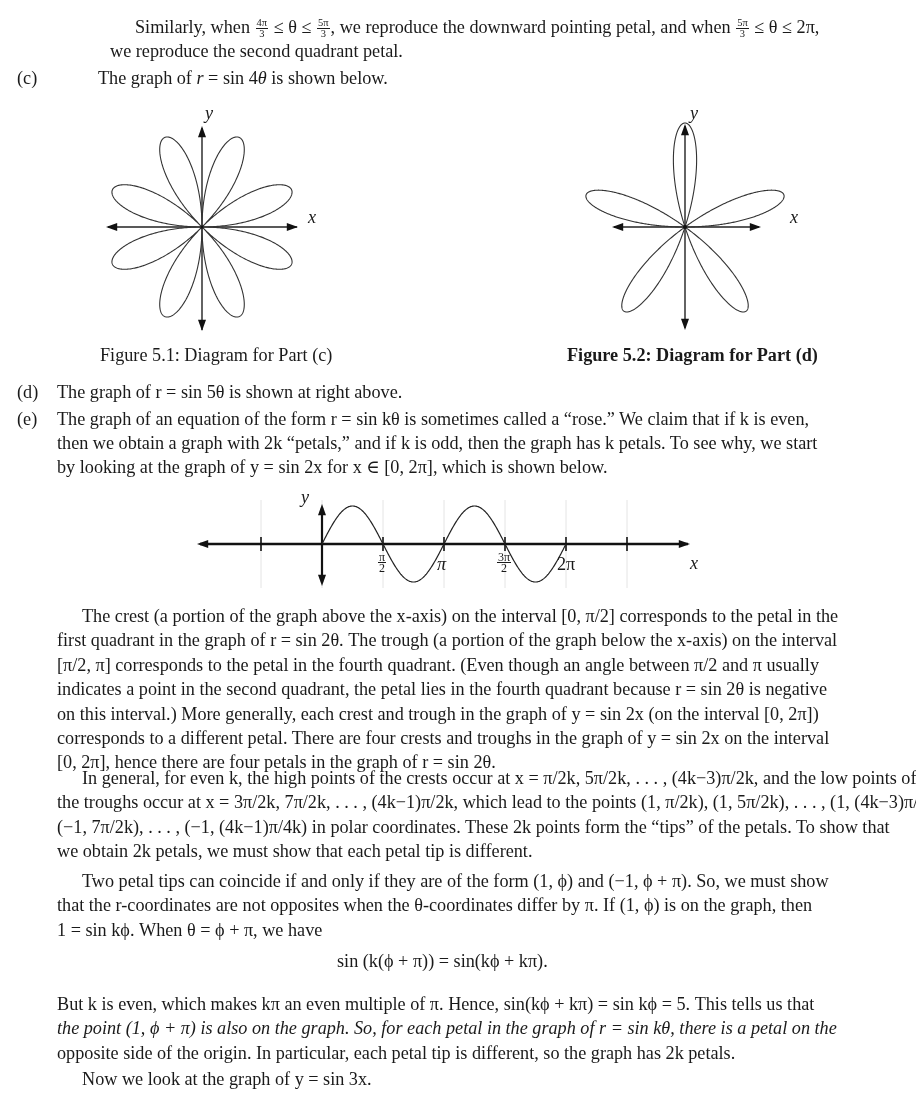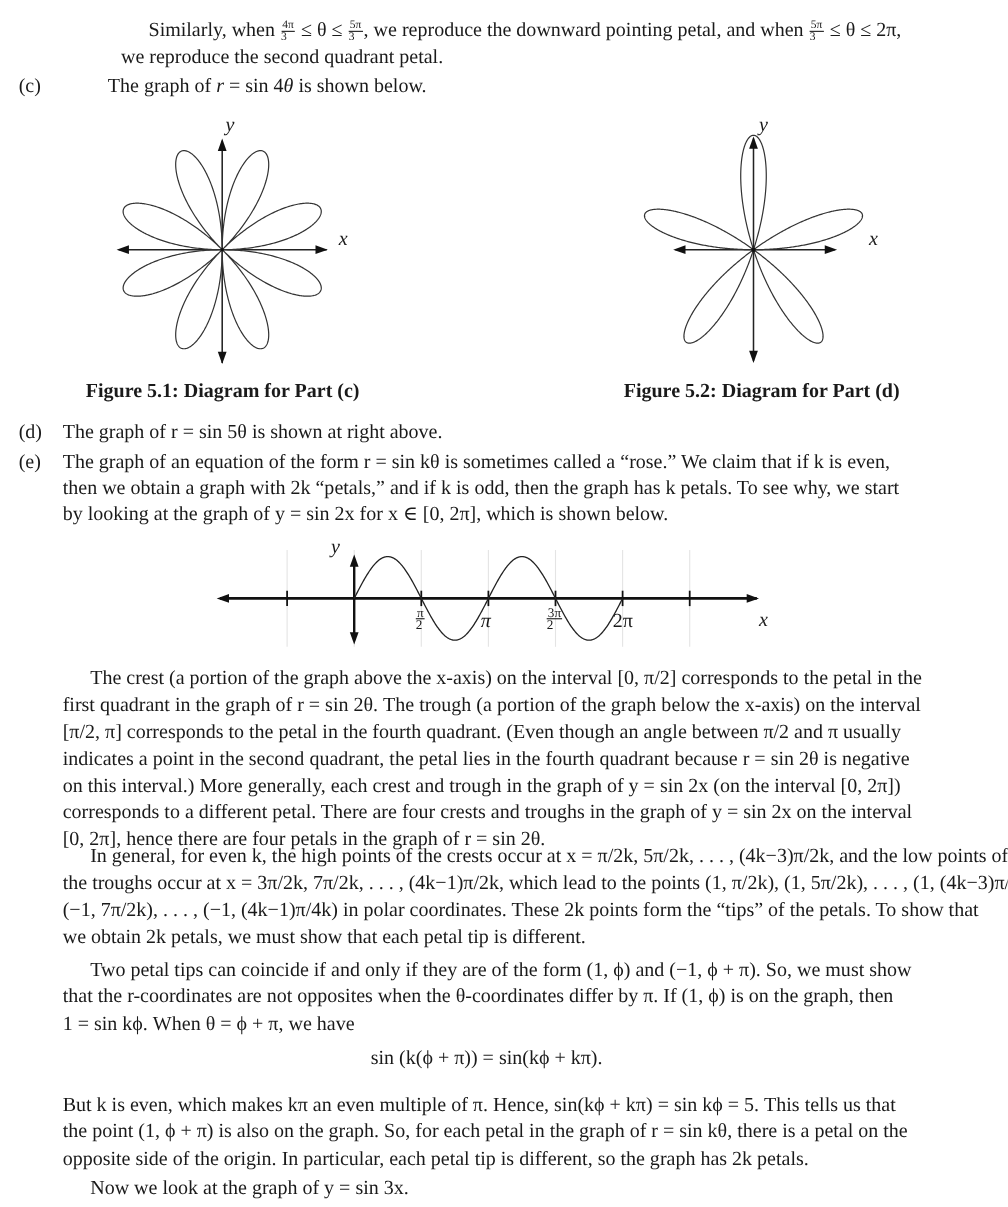--- a/index.html
+++ b/index.html
@@ -1,20 +1,20 @@
 <!DOCTYPE html>
 <html><head>
 <meta charset="utf-8">
 <style>
   html, body { margin: 0; padding: 0; background: #ffffff; }
   body { width: 916px; height: 1097px; position: relative; overflow: hidden;
          font-family: "Liberation Serif", "DejaVu Serif", serif; color: #1a1a1a; font-size: 18.2px; }
   .line { position: absolute; white-space: nowrap; line-height: 22px; }
   i { font-style: italic; }
-  .frac { display: inline-block; vertical-align: middle; font-size: 10.5px; line-height: 10px; margin: 0 1px; }
+  .frac { display: inline-block; vertical-align: middle; text-align: center; font-size: 10.5px; line-height: 10px; margin: 0 1px; }
   .frac span { display: block; }
   .frac .num { border-bottom: 1px solid #1a1a1a; padding: 0 1px; }
   .caption { position: absolute; font-size: 18.2px; white-space: nowrap; }
   svg { position: absolute; overflow: visible; }
 </style>
 </head>
 <body>
 
 <div class="line" style="left:135px; top:16px;">
   <span>Similarly, when </span><span class="frac"><span class="num">4π</span><span>3</span></span><span> ≤ θ ≤ </span><span class="frac"><span class="num">5π</span><span>3</span></span><span>, we reproduce the downward pointing petal, and when </span><span class="frac"><span class="num">5π</span><span>3</span></span><span> ≤ θ ≤ 2π,</span>
@@ -39,21 +39,21 @@
     <polygon points="761,227 749.8,223 749.8,231" fill="#111"></polygon>
     <polygon points="612,227 623.2,223 623.2,231" fill="#111"></polygon>
     <polygon points="685,124 681,135.2 689,135.2" fill="#111"></polygon>
     <polygon points="685,330 681,318.8 689,318.8" fill="#111"></polygon>
     <path d="M685.00,227.00L686.17,227.00L687.33,226.99L688.50,226.98L689.67,226.96L690.83,226.93L692.00,226.91L693.16,226.87L694.32,226.83L695.48,226.79L696.64,226.74L697.80,226.68L698.96,226.62L700.11,226.56L701.26,226.49L702.41,226.41L703.56,226.33L704.70,226.25L705.84,226.16L706.98,226.06L708.12,225.96L709.25,225.86L710.38,225.75L711.51,225.63L712.63,225.51L713.75,225.39L714.86,225.26L715.97,225.12L717.07,224.98L718.18,224.84L719.27,224.69L720.36,224.54L721.45,224.38L722.53,224.22L723.61,224.05L724.68,223.88L725.74,223.70L726.80,223.52L727.85,223.34L728.90,223.15L729.94,222.96L730.98,222.76L732.01,222.56L733.03,222.35L734.04,222.14L735.05,221.93L736.05,221.71L737.05,221.49L738.03,221.27L739.01,221.04L739.98,220.80L740.95,220.57L741.90,220.33L742.85,220.09L743.79,219.84L744.72,219.59L745.65,219.34L746.56,219.08L747.47,218.82L748.37,218.56L749.26,218.30L750.14,218.03L751.01,217.76L751.87,217.48L752.72,217.21L753.56,216.93L754.40,216.65L755.22,216.36L756.04,216.08L756.84,215.79L757.63,215.50L758.42,215.20L759.19,214.91L759.96,214.61L760.71,214.31L761.45,214.01L762.18,213.71L762.90,213.40L763.62,213.10L764.32,212.79L765.00,212.48L765.68,212.17L766.35,211.86L767.00,211.55L767.65,211.23L768.28,210.92L768.90,210.60L769.51,210.29L770.11,209.97L770.70,209.65L771.27,209.34L771.83,209.02L772.38,208.70L772.92,208.38L773.45,208.06L773.96,207.74L774.47,207.42L774.96,207.10L775.43,206.79L775.90,206.47L776.35,206.15L776.79,205.83L777.22,205.52L777.64,205.20L778.04,204.88L778.43,204.57L778.81,204.26L779.17,203.94L779.52,203.63L779.86,203.32L780.19,203.01L780.50,202.71L780.80,202.40L781.09,202.10L781.36,201.80L781.63,201.50L781.87,201.20L782.11,200.90L782.33,200.61L782.54,200.32L782.74,200.03L782.92,199.74L783.09,199.45L783.25,199.17L783.39,198.89L783.52,198.62L783.64,198.34L783.75,198.07L783.84,197.80L783.91,197.54L783.98,197.28L784.03,197.02L784.07,196.77L784.10,196.51L784.11,196.27L784.11,196.02L784.09,195.78L784.07,195.55L784.03,195.31L783.98,195.09L783.91,194.86L783.83,194.64L783.74,194.43L783.64,194.22L783.52,194.01L783.39,193.81L783.25,193.61L783.09,193.42L782.92,193.23L782.74,193.05L782.55,192.87L782.34,192.69L782.12,192.53L781.89,192.36L781.65,192.20L781.39,192.05L781.12,191.91L780.84,191.76L780.55,191.63L780.24,191.50L779.93,191.37L779.60,191.25L779.26,191.14L778.90,191.03L778.54,190.93L778.16,190.84L777.78,190.75L777.38,190.67L776.96,190.59L776.54,190.52L776.11,190.45L775.66,190.40L775.21,190.35L774.74,190.30L774.26,190.26L773.77,190.23L773.27,190.21L772.76,190.19L772.24,190.18L771.70,190.17L771.16,190.17L770.61,190.18L770.04,190.20L769.47,190.22L768.89,190.25L768.29,190.29L767.69,190.33L767.07,190.38L766.45,190.44L765.82,190.51L765.18,190.58L764.52,190.66L763.86,190.75L763.19,190.85L762.51,190.95L761.83,191.06L761.13,191.18L760.42,191.30L759.71,191.43L758.99,191.57L758.26,191.72L757.52,191.88L756.77,192.04L756.02,192.21L755.26,192.39L754.49,192.57L753.71,192.77L752.92,192.97L752.13,193.17L751.33,193.39L750.52,193.61L749.71,193.85L748.89,194.08L748.06,194.33L747.23,194.59L746.39,194.85L745.54,195.12L744.69,195.39L743.83,195.68L742.97,195.97L742.10,196.27L741.23,196.58L740.34,196.90L739.46,197.22L738.57,197.55L737.67,197.89L736.77,198.23L735.87,198.59L734.96,198.95L734.04,199.32L733.12,199.69L732.20,200.08L731.27,200.47L730.34,200.87L729.41,201.27L728.47,201.68L727.53,202.10L726.59,202.53L725.64,202.97L724.69,203.41L723.74,203.86L722.78,204.31L721.82,204.77L720.86,205.24L719.90,205.72L718.93,206.21L717.97,206.70L717.00,207.19L716.03,207.70L715.06,208.21L714.08,208.73L713.11,209.25L712.13,209.78L711.16,210.32L710.18,210.86L709.20,211.41L708.23,211.97L707.25,212.53L706.27,213.10L705.29,213.67L704.31,214.25L703.34,214.84L702.36,215.43L701.38,216.03L700.41,216.63L699.43,217.24L698.46,217.86L697.48,218.48L696.51,219.10L695.54,219.73L694.57,220.37L693.60,221.01L692.64,221.66L691.68,222.31L690.71,222.96L689.76,223.63L688.80,224.29L687.85,224.96L686.89,225.64L685.95,226.32L685.00,227.00L684.06,227.69L683.12,228.38L682.18,229.08L681.25,229.78L680.32,230.48L679.40,231.19L678.47,231.90L677.56,232.61L676.64,233.33L675.74,234.05L674.83,234.78L673.93,235.51L673.04,236.24L672.14,236.97L671.26,237.71L670.38,238.45L669.50,239.19L668.63,239.93L667.77,240.68L666.91,241.43L666.05,242.18L665.20,242.93L664.36,243.69L663.52,244.44L662.69,245.20L661.87,245.96L661.05,246.72L660.24,247.49L659.43,248.25L658.63,249.01L657.84,249.78L657.05,250.55L656.27,251.31L655.50,252.08L654.74,252.85L653.98,253.62L653.23,254.38L652.48,255.15L651.75,255.92L651.02,256.69L650.30,257.46L649.58,258.22L648.88,258.99L648.18,259.76L647.49,260.52L646.81,261.29L646.13,262.05L645.47,262.81L644.81,263.57L644.16,264.33L643.52,265.09L642.88,265.84L642.26,266.60L641.64,267.35L641.04,268.10L640.44,268.85L639.85,269.59L639.27,270.33L638.70,271.07L638.13,271.81L637.58,272.54L637.03,273.28L636.50,274.00L635.97,274.73L635.45,275.45L634.94,276.17L634.44,276.88L633.95,277.59L633.47,278.30L633.00,279.00L632.54,279.70L632.09,280.39L631.64,281.08L631.21,281.77L630.78,282.45L630.37,283.12L629.97,283.79L629.57,284.46L629.19,285.12L628.81,285.77L628.44,286.42L628.09,287.06L627.74,287.70L627.40,288.33L627.08,288.96L626.76,289.58L626.45,290.19L626.15,290.80L625.87,291.40L625.59,292.00L625.32,292.59L625.06,293.17L624.81,293.74L624.58,294.31L624.35,294.87L624.13,295.42L623.92,295.97L623.72,296.51L623.53,297.04L623.35,297.56L623.18,298.08L623.02,298.59L622.87,299.09L622.73,299.58L622.60,300.06L622.48,300.54L622.37,301.00L622.26,301.46L622.17,301.91L622.09,302.35L622.02,302.79L621.95,303.21L621.90,303.63L621.85,304.03L621.82,304.43L621.79,304.82L621.78,305.19L621.77,305.56L621.77,305.92L621.78,306.27L621.80,306.61L621.83,306.94L621.87,307.26L621.92,307.57L621.98,307.87L622.04,308.16L622.12,308.44L622.20,308.72L622.29,308.98L622.39,309.22L622.50,309.46L622.62,309.69L622.75,309.91L622.88,310.12L623.03,310.32L623.18,310.50L623.34,310.68L623.51,310.84L623.69,311.00L623.87,311.14L624.06,311.27L624.26,311.39L624.47,311.50L624.69,311.60L624.91,311.68L625.14,311.76L625.38,311.83L625.63,311.88L625.88,311.92L626.15,311.95L626.41,311.97L626.69,311.98L626.97,311.97L627.26,311.96L627.56,311.93L627.86,311.89L628.17,311.84L628.49,311.78L628.81,311.70L629.14,311.62L629.48,311.52L629.82,311.41L630.17,311.29L630.52,311.16L630.89,311.02L631.25,310.86L631.62,310.69L632.00,310.51L632.38,310.32L632.77,310.12L633.17,309.90L633.57,309.68L633.97,309.44L634.38,309.19L634.80,308.92L635.22,308.65L635.64,308.36L636.07,308.07L636.50,307.76L636.94,307.44L637.38,307.10L637.83,306.76L638.28,306.40L638.74,306.04L639.19,305.66L639.66,305.27L640.12,304.86L640.59,304.45L641.07,304.03L641.54,303.59L642.02,303.14L642.50,302.68L642.99,302.21L643.48,301.73L643.97,301.23L644.47,300.73L644.96,300.21L645.46,299.69L645.97,299.15L646.47,298.60L646.98,298.04L647.48,297.47L648.00,296.89L648.51,296.30L649.02,295.70L649.54,295.08L650.05,294.46L650.57,293.82L651.09,293.18L651.61,292.52L652.14,291.86L652.66,291.18L653.18,290.50L653.71,289.80L654.23,289.10L654.76,288.38L655.29,287.66L655.81,286.92L656.34,286.18L656.87,285.42L657.39,284.66L657.92,283.89L658.45,283.10L658.97,282.31L659.50,281.51L660.02,280.70L660.55,279.88L661.07,279.06L661.60,278.22L662.12,277.38L662.64,276.53L663.16,275.66L663.68,274.80L664.19,273.92L664.71,273.03L665.22,272.14L665.74,271.24L666.25,270.33L666.76,269.42L667.27,268.49L667.77,267.56L668.27,266.62L668.77,265.68L669.27,264.73L669.77,263.77L670.26,262.80L670.75,261.83L671.24,260.85L671.73,259.87L672.21,258.88L672.69,257.88L673.17,256.88L673.64,255.87L674.11,254.86L674.58,253.84L675.05,252.82L675.51,251.79L675.96,250.75L676.42,249.71L676.87,248.67L677.31,247.62L677.76,246.56L678.20,245.51L678.63,244.44L679.06,243.38L679.49,242.31L679.91,241.23L680.33,240.16L680.74,239.08L681.15,237.99L681.56,236.90L681.96,235.81L682.36,234.72L682.75,233.62L683.14,232.53L683.52,231.42L683.90,230.32L684.27,229.22L684.64,228.11L685.00,227.00L685.36,225.89L685.71,224.78L686.06,223.66L686.40,222.55L686.74,221.43L687.07,220.32L687.40,219.20L687.72,218.08L688.04,216.97L688.35,215.85L688.65,214.73L688.95,213.61L689.25,212.49L689.54,211.38L689.82,210.26L690.10,209.14L690.37,208.03L690.64,206.92L690.90,205.80L691.16,204.69L691.41,203.58L691.65,202.47L691.89,201.37L692.12,200.26L692.35,199.16L692.57,198.06L692.78,196.97L692.99,195.87L693.20,194.78L693.39,193.69L693.58,192.61L693.77,191.52L693.95,190.45L694.12,189.37L694.29,188.30L694.45,187.23L694.61,186.17L694.76,185.11L694.90,184.06L695.04,183.01L695.17,181.96L695.30,180.92L695.42,179.89L695.53,178.86L695.64,177.83L695.75,176.81L695.84,175.80L695.93,174.79L696.02,173.79L696.10,172.79L696.17,171.80L696.24,170.82L696.30,169.84L696.36,168.87L696.41,167.91L696.45,166.95L696.49,166.00L696.53,165.06L696.56,164.13L696.58,163.20L696.60,162.28L696.61,161.37L696.61,160.46L696.61,159.57L696.61,158.68L696.60,157.80L696.58,156.93L696.56,156.07L696.54,155.21L696.50,154.37L696.47,153.53L696.43,152.70L696.38,151.88L696.33,151.08L696.27,150.28L696.21,149.49L696.14,148.71L696.07,147.94L696.00,147.18L695.91,146.43L695.83,145.69L695.74,144.95L695.64,144.24L695.55,143.53L695.44,142.83L695.33,142.14L695.22,141.46L695.11,140.79L694.98,140.14L694.86,139.49L694.73,138.86L694.60,138.24L694.46,137.63L694.32,137.03L694.18,136.44L694.03,135.86L693.88,135.30L693.72,134.75L693.56,134.21L693.40,133.68L693.23,133.16L693.06,132.65L692.89,132.16L692.72,131.68L692.54,131.21L692.36,130.76L692.17,130.31L691.99,129.88L691.80,129.46L691.60,129.06L691.41,128.67L691.21,128.29L691.01,127.92L690.81,127.56L690.60,127.22L690.40,126.89L690.19,126.58L689.98,126.28L689.76,125.99L689.55,125.71L689.33,125.45L689.11,125.20L688.89,124.96L688.67,124.74L688.45,124.53L688.23,124.33L688.00,124.15L687.77,123.98L687.55,123.82L687.32,123.68L687.09,123.55L686.86,123.44L686.63,123.33L686.40,123.24L686.17,123.17L685.93,123.11L685.70,123.06L685.47,123.03L685.23,123.01L685.00,123.00L684.77,123.01L684.53,123.03L684.30,123.06L684.07,123.11L683.83,123.17L683.60,123.24L683.37,123.33L683.14,123.44L682.91,123.55L682.68,123.68L682.45,123.82L682.23,123.98L682.00,124.15L681.77,124.33L681.55,124.53L681.33,124.74L681.11,124.96L680.89,125.20L680.67,125.45L680.45,125.71L680.24,125.99L680.02,126.28L679.81,126.58L679.60,126.89L679.40,127.22L679.19,127.56L678.99,127.92L678.79,128.29L678.59,128.67L678.40,129.06L678.20,129.46L678.01,129.88L677.83,130.31L677.64,130.76L677.46,131.21L677.28,131.68L677.11,132.16L676.94,132.65L676.77,133.16L676.60,133.68L676.44,134.21L676.28,134.75L676.12,135.30L675.97,135.86L675.82,136.44L675.68,137.03L675.54,137.63L675.40,138.24L675.27,138.86L675.14,139.49L675.02,140.14L674.89,140.79L674.78,141.46L674.67,142.14L674.56,142.83L674.45,143.53L674.36,144.24L674.26,144.95L674.17,145.69L674.09,146.43L674.00,147.18L673.93,147.94L673.86,148.71L673.79,149.49L673.73,150.28L673.67,151.08L673.62,151.88L673.57,152.70L673.53,153.53L673.50,154.37L673.46,155.21L673.44,156.07L673.42,156.93L673.40,157.80L673.39,158.68L673.39,159.57L673.39,160.46L673.39,161.37L673.40,162.28L673.42,163.20L673.44,164.13L673.47,165.06L673.51,166.00L673.55,166.95L673.59,167.91L673.64,168.87L673.70,169.84L673.76,170.82L673.83,171.80L673.90,172.79L673.98,173.79L674.07,174.79L674.16,175.80L674.25,176.81L674.36,177.83L674.47,178.86L674.58,179.89L674.70,180.92L674.83,181.96L674.96,183.01L675.10,184.06L675.24,185.11L675.39,186.17L675.55,187.23L675.71,188.30L675.88,189.37L676.05,190.45L676.23,191.52L676.42,192.61L676.61,193.69L676.80,194.78L677.01,195.87L677.22,196.97L677.43,198.06L677.65,199.16L677.88,200.26L678.11,201.37L678.35,202.47L678.59,203.58L678.84,204.69L679.10,205.80L679.36,206.92L679.63,208.03L679.90,209.14L680.18,210.26L680.46,211.38L680.75,212.49L681.05,213.61L681.35,214.73L681.65,215.85L681.96,216.97L682.28,218.08L682.60,219.20L682.93,220.32L683.26,221.43L683.60,222.55L683.94,223.66L684.29,224.78L684.64,225.89L685.00,227.00L685.36,228.11L685.73,229.22L686.10,230.32L686.48,231.42L686.86,232.53L687.25,233.62L687.64,234.72L688.04,235.81L688.44,236.90L688.85,237.99L689.26,239.08L689.67,240.16L690.09,241.23L690.51,242.31L690.94,243.38L691.37,244.44L691.80,245.51L692.24,246.56L692.69,247.62L693.13,248.67L693.58,249.71L694.04,250.75L694.49,251.79L694.95,252.82L695.42,253.84L695.89,254.86L696.36,255.87L696.83,256.88L697.31,257.88L697.79,258.88L698.27,259.87L698.76,260.85L699.25,261.83L699.74,262.80L700.23,263.77L700.73,264.73L701.23,265.68L701.73,266.62L702.23,267.56L702.73,268.49L703.24,269.42L703.75,270.33L704.26,271.24L704.78,272.14L705.29,273.03L705.81,273.92L706.32,274.80L706.84,275.66L707.36,276.53L707.88,277.38L708.40,278.22L708.93,279.06L709.45,279.88L709.98,280.70L710.50,281.51L711.03,282.31L711.55,283.10L712.08,283.89L712.61,284.66L713.13,285.42L713.66,286.18L714.19,286.92L714.71,287.66L715.24,288.38L715.77,289.10L716.29,289.80L716.82,290.50L717.34,291.18L717.86,291.86L718.39,292.52L718.91,293.18L719.43,293.82L719.95,294.46L720.46,295.08L720.98,295.70L721.49,296.30L722.00,296.89L722.52,297.47L723.02,298.04L723.53,298.60L724.03,299.15L724.54,299.69L725.04,300.21L725.53,300.73L726.03,301.23L726.52,301.73L727.01,302.21L727.50,302.68L727.98,303.14L728.46,303.59L728.93,304.03L729.41,304.45L729.88,304.86L730.34,305.27L730.81,305.66L731.26,306.04L731.72,306.40L732.17,306.76L732.62,307.10L733.06,307.44L733.50,307.76L733.93,308.07L734.36,308.36L734.78,308.65L735.20,308.92L735.62,309.19L736.03,309.44L736.43,309.68L736.83,309.90L737.23,310.12L737.62,310.32L738.00,310.51L738.38,310.69L738.75,310.86L739.11,311.02L739.48,311.16L739.83,311.29L740.18,311.41L740.52,311.52L740.86,311.62L741.19,311.70L741.51,311.78L741.83,311.84L742.14,311.89L742.44,311.93L742.74,311.96L743.03,311.97L743.31,311.98L743.59,311.97L743.85,311.95L744.12,311.92L744.37,311.88L744.62,311.83L744.86,311.76L745.09,311.68L745.31,311.60L745.53,311.50L745.74,311.39L745.94,311.27L746.13,311.14L746.31,311.00L746.49,310.84L746.66,310.68L746.82,310.50L746.97,310.32L747.12,310.12L747.25,309.91L747.38,309.69L747.50,309.46L747.61,309.22L747.71,308.98L747.80,308.72L747.88,308.44L747.96,308.16L748.02,307.87L748.08,307.57L748.13,307.26L748.17,306.94L748.20,306.61L748.22,306.27L748.23,305.92L748.23,305.56L748.22,305.19L748.21,304.82L748.18,304.43L748.15,304.03L748.10,303.63L748.05,303.21L747.98,302.79L747.91,302.35L747.83,301.91L747.74,301.46L747.63,301.00L747.52,300.54L747.40,300.06L747.27,299.58L747.13,299.09L746.98,298.59L746.82,298.08L746.65,297.56L746.47,297.04L746.28,296.51L746.08,295.97L745.87,295.42L745.65,294.87L745.42,294.31L745.19,293.74L744.94,293.17L744.68,292.59L744.41,292.00L744.13,291.40L743.85,290.80L743.55,290.19L743.24,289.58L742.92,288.96L742.60,288.33L742.26,287.70L741.91,287.06L741.56,286.42L741.19,285.77L740.81,285.12L740.43,284.46L740.03,283.79L739.63,283.12L739.22,282.45L738.79,281.77L738.36,281.08L737.91,280.39L737.46,279.70L737.00,279.00L736.53,278.30L736.05,277.59L735.56,276.88L735.06,276.17L734.55,275.45L734.03,274.73L733.50,274.00L732.97,273.28L732.42,272.54L731.87,271.81L731.30,271.07L730.73,270.33L730.15,269.59L729.56,268.85L728.96,268.10L728.36,267.35L727.74,266.60L727.12,265.84L726.48,265.09L725.84,264.33L725.19,263.57L724.53,262.81L723.87,262.05L723.19,261.29L722.51,260.52L721.82,259.76L721.12,258.99L720.42,258.22L719.70,257.46L718.98,256.69L718.25,255.92L717.52,255.15L716.77,254.38L716.02,253.62L715.26,252.85L714.50,252.08L713.73,251.31L712.95,250.55L712.16,249.78L711.37,249.01L710.57,248.25L709.76,247.49L708.95,246.72L708.13,245.96L707.31,245.20L706.48,244.44L705.64,243.69L704.80,242.93L703.95,242.18L703.09,241.43L702.23,240.68L701.37,239.93L700.50,239.19L699.62,238.45L698.74,237.71L697.86,236.97L696.96,236.24L696.07,235.51L695.17,234.78L694.26,234.05L693.36,233.33L692.44,232.61L691.53,231.90L690.60,231.19L689.68,230.48L688.75,229.78L687.82,229.08L686.88,228.38L685.94,227.69L685.00,227.00L684.05,226.32L683.11,225.64L682.15,224.96L681.20,224.29L680.24,223.63L679.29,222.96L678.32,222.31L677.36,221.66L676.40,221.01L675.43,220.37L674.46,219.73L673.49,219.10L672.52,218.48L671.54,217.86L670.57,217.24L669.59,216.63L668.62,216.03L667.64,215.43L666.66,214.84L665.69,214.25L664.71,213.67L663.73,213.10L662.75,212.53L661.77,211.97L660.80,211.41L659.82,210.86L658.84,210.32L657.87,209.78L656.89,209.25L655.92,208.73L654.94,208.21L653.97,207.70L653.00,207.19L652.03,206.70L651.07,206.21L650.10,205.72L649.14,205.24L648.18,204.77L647.22,204.31L646.26,203.86L645.31,203.41L644.36,202.97L643.41,202.53L642.47,202.10L641.53,201.68L640.59,201.27L639.66,200.87L638.73,200.47L637.80,200.08L636.88,199.69L635.96,199.32L635.04,198.95L634.13,198.59L633.23,198.23L632.33,197.89L631.43,197.55L630.54,197.22L629.66,196.90L628.77,196.58L627.90,196.27L627.03,195.97L626.17,195.68L625.31,195.39L624.46,195.12L623.61,194.85L622.77,194.59L621.94,194.33L621.11,194.08L620.29,193.85L619.48,193.61L618.67,193.39L617.87,193.17L617.08,192.97L616.29,192.77L615.51,192.57L614.74,192.39L613.98,192.21L613.23,192.04L612.48,191.88L611.74,191.72L611.01,191.57L610.29,191.43L609.58,191.30L608.87,191.18L608.17,191.06L607.49,190.95L606.81,190.85L606.14,190.75L605.48,190.66L604.82,190.58L604.18,190.51L603.55,190.44L602.93,190.38L602.31,190.33L601.71,190.29L601.11,190.25L600.53,190.22L599.96,190.20L599.39,190.18L598.84,190.17L598.30,190.17L597.76,190.18L597.24,190.19L596.73,190.21L596.23,190.23L595.74,190.26L595.26,190.30L594.79,190.35L594.34,190.40L593.89,190.45L593.46,190.52L593.04,190.59L592.62,190.67L592.22,190.75L591.84,190.84L591.46,190.93L591.10,191.03L590.74,191.14L590.40,191.25L590.07,191.37L589.76,191.50L589.45,191.63L589.16,191.76L588.88,191.91L588.61,192.05L588.35,192.20L588.11,192.36L587.88,192.53L587.66,192.69L587.45,192.87L587.26,193.05L587.08,193.23L586.91,193.42L586.75,193.61L586.61,193.81L586.48,194.01L586.36,194.22L586.26,194.43L586.17,194.64L586.09,194.86L586.02,195.09L585.97,195.31L585.93,195.55L585.91,195.78L585.89,196.02L585.89,196.27L585.90,196.51L585.93,196.77L585.97,197.02L586.02,197.28L586.09,197.54L586.16,197.80L586.25,198.07L586.36,198.34L586.48,198.62L586.61,198.89L586.75,199.17L586.91,199.45L587.08,199.74L587.26,200.03L587.46,200.32L587.67,200.61L587.89,200.90L588.13,201.20L588.37,201.50L588.64,201.80L588.91,202.10L589.20,202.40L589.50,202.71L589.81,203.01L590.14,203.32L590.48,203.63L590.83,203.94L591.19,204.26L591.57,204.57L591.96,204.88L592.36,205.20L592.78,205.52L593.21,205.83L593.65,206.15L594.10,206.47L594.57,206.79L595.04,207.10L595.53,207.42L596.04,207.74L596.55,208.06L597.08,208.38L597.62,208.70L598.17,209.02L598.73,209.34L599.30,209.65L599.89,209.97L600.49,210.29L601.10,210.60L601.72,210.92L602.35,211.23L603.00,211.55L603.65,211.86L604.32,212.17L605.00,212.48L605.68,212.79L606.38,213.10L607.10,213.40L607.82,213.71L608.55,214.01L609.29,214.31L610.04,214.61L610.81,214.91L611.58,215.20L612.37,215.50L613.16,215.79L613.96,216.08L614.78,216.36L615.60,216.65L616.44,216.93L617.28,217.21L618.13,217.48L618.99,217.76L619.86,218.03L620.74,218.30L621.63,218.56L622.53,218.82L623.44,219.08L624.35,219.34L625.28,219.59L626.21,219.84L627.15,220.09L628.10,220.33L629.05,220.57L630.02,220.80L630.99,221.04L631.97,221.27L632.95,221.49L633.95,221.71L634.95,221.93L635.96,222.14L636.97,222.35L637.99,222.56L639.02,222.76L640.06,222.96L641.10,223.15L642.15,223.34L643.20,223.52L644.26,223.70L645.32,223.88L646.39,224.05L647.47,224.22L648.55,224.38L649.64,224.54L650.73,224.69L651.82,224.84L652.93,224.98L654.03,225.12L655.14,225.26L656.25,225.39L657.37,225.51L658.49,225.63L659.62,225.75L660.75,225.86L661.88,225.96L663.02,226.06L664.16,226.16L665.30,226.25L666.44,226.33L667.59,226.41L668.74,226.49L669.89,226.56L671.04,226.62L672.20,226.68L673.36,226.74L674.52,226.79L675.68,226.83L676.84,226.87L678.00,226.91L679.17,226.93L680.33,226.96L681.50,226.98L682.67,226.99L683.83,227.00L685.00,227.00" fill="none" stroke="#333" stroke-width="1.1"></path>
     <circle cx="685" cy="227" r="2" fill="#111"></circle>
     <circle cx="202" cy="227" r="1.5" fill="#111"></circle>
   </svg>
 <div class="line" style="left:205px; top:102px; font-style:italic;">y</div>
 <div class="line" style="left:308px; top:206px; font-style:italic;">x</div>
-<div class="caption" style="left:78px; top:345px;font-weight:bold;">Figure 5.1: Diagram for Part (c)</div>
+<div class="caption" style="left:100px; top:345px;">Figure 5.1: Diagram for Part (c)</div>
 
 <div class="line" style="left:690px; top:102px; font-style:italic;">y</div>
 <div class="line" style="left:790px; top:206px; font-style:italic;">x</div>
 <div class="caption" style="left:567px; top:345px;font-weight:bold;">Figure 5.2: Diagram for Part (d)</div>
 
 <div class="line" style="left:17px; top:381px;">(d)</div>
 <div class="line" style="left:57px; top:381px;">The graph of r = sin 5θ is shown at right above.</div>
 
 <div class="line" style="left:17px; top:408px;">(e)</div>
 <div class="line" style="left:57px; top:408px;">The graph of an equation of the form r = sin kθ is sometimes called a “rose.” We claim that if k is even,</div>
@@ -111,16 +111,16 @@
     <div class="line" style="left: 57px; top: 840.2px;">we obtain 2k petals, we must show that each petal tip is different.</div>
   </div>
 <div id="p3">
     <div class="line" style="left: 82px; top: 870px;">Two petal tips can coincide if and only if they are of the form (1, ϕ) and (−1, ϕ + π). So, we must show</div>
     <div class="line" style="left: 57px; top: 894.4px;">that the r-coordinates are not opposites when the θ-coordinates differ by π. If (1, ϕ) is on the graph, then</div>
     <div class="line" style="left: 57px; top: 918.8px;">1 = sin kϕ. When θ = ϕ + π, we have</div>
   </div>
 <div class="line" style="left:337px; top:950px;">sin (k(ϕ + π)) = sin(kϕ + kπ).</div>
 <div id="p4">
     <div class="line" style="left: 57px; top: 993px;">But k is even, which makes kπ an even multiple of π. Hence, sin(kϕ + kπ) = sin kϕ = 5. This tells us that</div>
-    <div class="line" style="left: 57px; top: 1017.4px;">the point (1, ϕ + π) is also on the graph. So, for each petal in the graph of r = sin kθ, there is a petal on the</div>
+    <div class="line" style="left: 57px; top: 1017.4px; font-style: italic;">the point (1, ϕ + π) is also on the graph. So, for each petal in the graph of r = sin kθ, there is a petal on the</div>
     <div class="line" style="left: 57px; top: 1041.8px;">opposite side of the origin. In particular, each petal tip is different, so the graph has 2k petals.</div>
   </div>
 <div class="line" style="left:82px; top:1068px;">Now we look at the graph of y = sin 3x.</div>
 
 </body></html>

